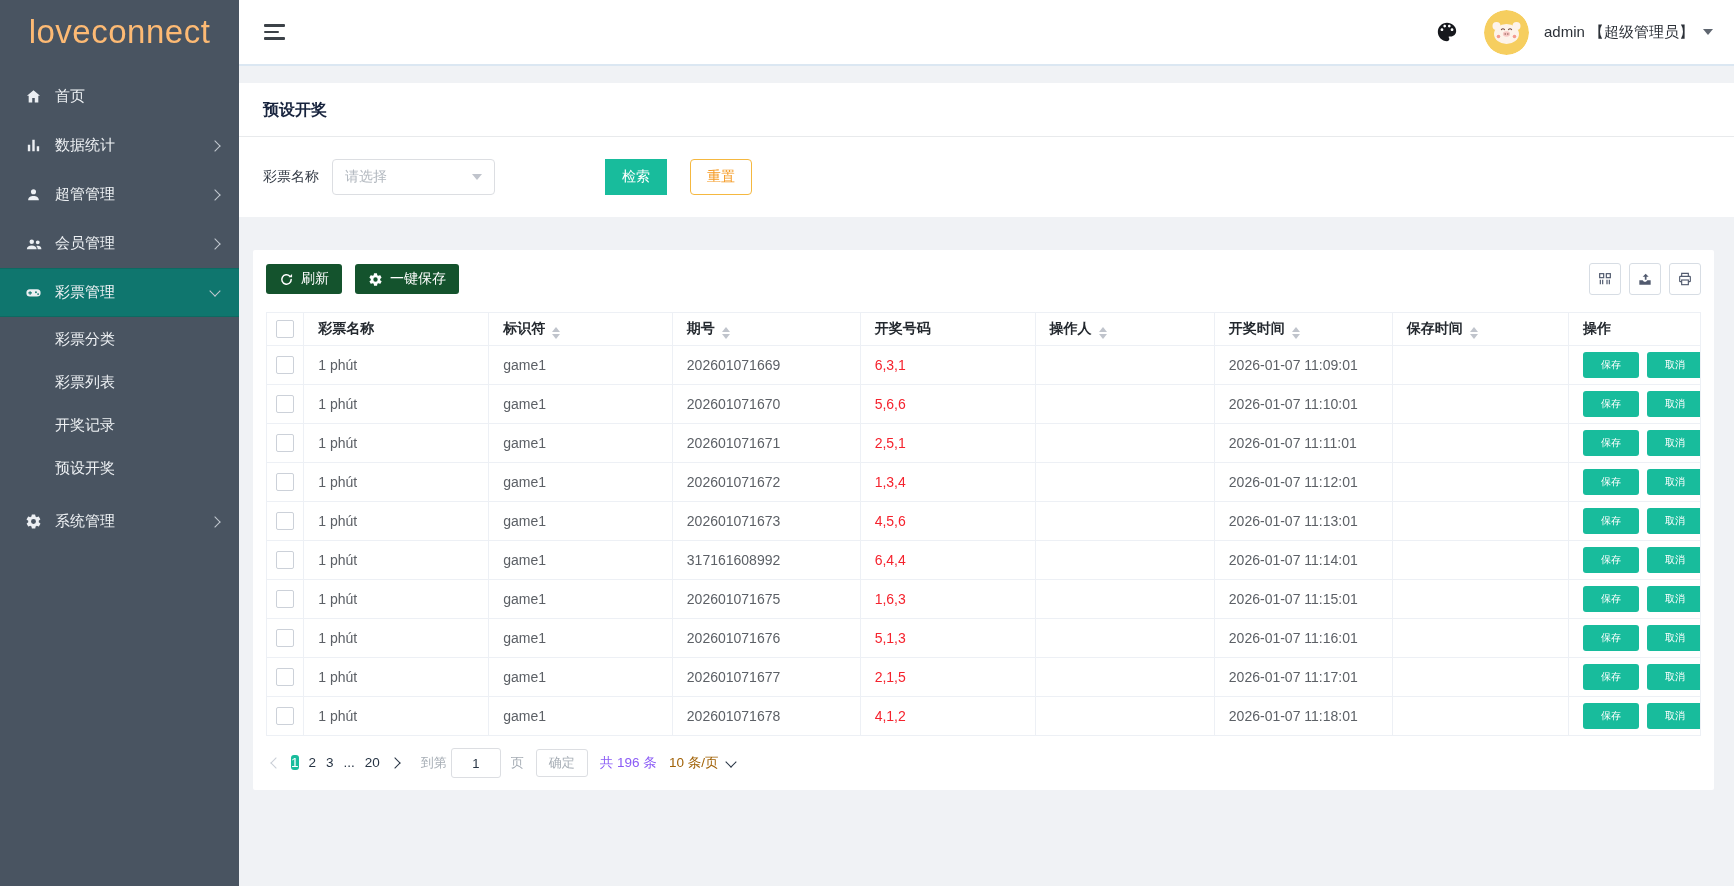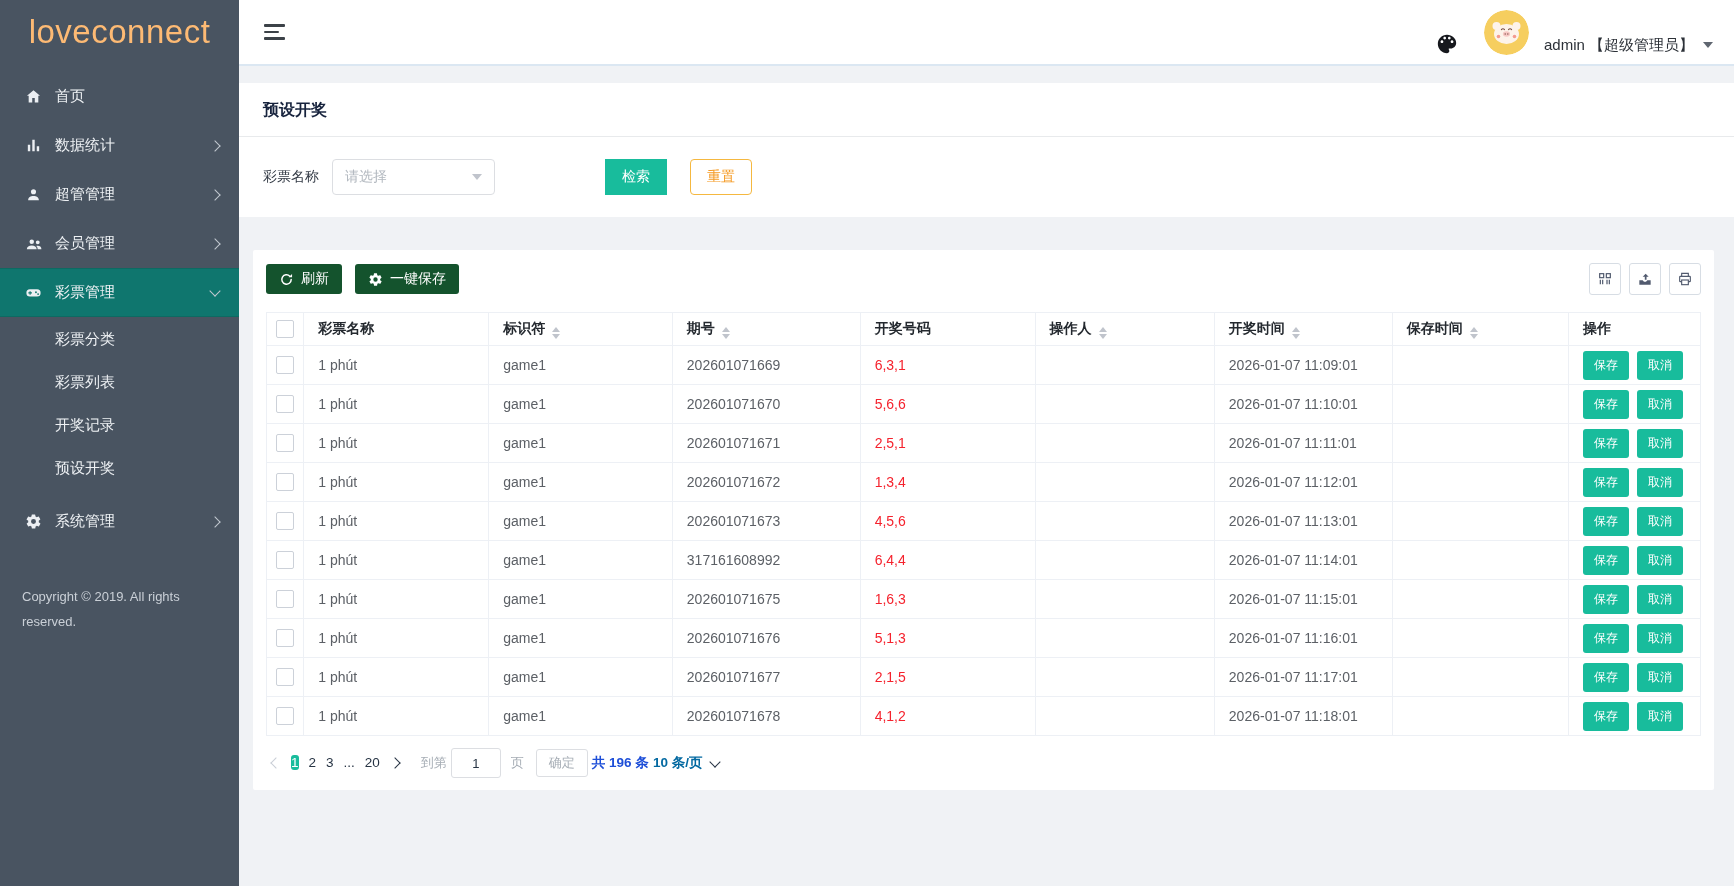--- a/index.html
+++ b/index.html
@@ -22,21 +22,21 @@
   .chev.down{transform:rotate(45deg);margin-top:-4px}
   .copyright{margin:38px 22px 0;font-size:13px;color:#cad0d7;line-height:1.95}
   
   .main{flex:1;display:flex;flex-direction:column;min-width:0}
   .topbar{height:64px;background:#fff;border-bottom:2px solid #dbe7f2;display:flex;align-items:center;padding:0 21px;flex-shrink:0}
   .hamburger{cursor:pointer;display:flex;flex-direction:column;gap:4px;padding:6px 4px}
   .hamburger i{display:block;height:2.6px;background:#3c4248;border-radius:1px}
   .hamburger i:nth-child(1){width:21px}
   .hamburger i:nth-child(2){width:15px}
   .hamburger i:nth-child(3){width:21px}
-  .topbar-right{margin-left:auto;display:flex;align-items:flex-end}
+  .topbar-right{margin-left:auto;display:flex;align-items:center}
   .palette-btn{cursor:pointer;margin-right:26px;display:flex}
   .avatar{width:45px;height:45px;border-radius:50%;overflow:hidden;margin-right:15px;cursor:pointer;flex-shrink:0}
   .user-name{font-size:15px;color:#2c3138;cursor:pointer;display:flex;align-items:center}
   .tri-down{width:0;height:0;border-left:5px solid transparent;border-right:5px solid transparent;border-top:6px solid #5f6670;margin-left:9px}
   .content{flex:1;overflow:hidden}
   
   .panel1{background:#fff;margin-top:17px}
   .title-row{padding:17px 24px 15px;font-size:16px;font-weight:bold;color:#17233d;border-bottom:1px solid #e8eaec}
   .filter-row{padding:22px 24px;display:flex;align-items:center}
   .filter-label{font-size:14px;color:#333a45;margin-right:13px}
@@ -54,35 +54,35 @@
   table{width:100%;border-collapse:collapse;table-layout:fixed;margin-top:17px;font-size:14px;color:#5c6066}
   th,td{border:1px solid #edf0f5;height:38px;padding:0 14px;text-align:left;overflow:hidden;white-space:nowrap}
   th{color:#24292f;font-weight:bold;height:32px;background:#fff}
   td.cb,th.cb{text-align:center;padding:0}
   .checkbox{display:inline-block;width:16px;height:16px;border:1px solid #ccd1d9;border-radius:2px;background:#fff;vertical-align:middle;cursor:pointer}
   .sort{display:inline-flex;flex-direction:column;gap:2px;margin-left:7px;vertical-align:1px;cursor:pointer}
   .sort i{width:0;height:0;border-left:4px solid transparent;border-right:4px solid transparent}
   .sort .up{border-bottom:5px solid #c0c4cc}
   .sort .down{border-top:5px solid #c0c4cc}
   td.red{color:#f5222d}
-  .btn-mini{background:#18bc9c;color:#fff;border:none;border-radius:3px;padding:6px 11px;font-size:12px;cursor:pointer;margin-right:8px}
+  .btn-mini{background:#18bc9c;color:#fff;border:none;border-radius:3px;padding:6px 18px;font-size:10px;cursor:pointer;margin-right:8px}
   
   .pagination{display:flex;align-items:center;margin-top:12px;font-size:13px}
   .page-arrow{width:20px;height:26px;display:flex;align-items:center;justify-content:center;cursor:pointer}
   .page-arrow .chev{border-color:#c9ced6}
   .page-arrow.next .chev{border-color:#273444;transform:rotate(-45deg)}
   .page-arrow.prev .chev{transform:rotate(135deg)}
   .page-num{min-width:26px;height:26px;line-height:26px;text-align:center;margin:0 5px;border-radius:3px;cursor:pointer;color:#273444;font-size:13.5px}
   .page-num.active{background:#18bc9c;color:#fff}
   .goto-label{color:#a6adb5;margin:0 4px 0 16px}
   .goto-input{width:44px;height:26px;border:1px solid #dcdee2;border-radius:3px;text-align:center;font-size:13px;color:#273444;font-family:inherit}
   .page-word{color:#a6adb5;margin:0 12px 0 10px}
   .confirm-btn{height:28px;padding:0 12px;border:1px solid #dcdee2;background:#fff;border-radius:3px;color:#a6adb5;font-size:13px;cursor:pointer}
-  .total{margin:0 4px;color:#1d4ed8;font-weight:bold;font-size:13.5px}
-  .size-select{display:flex;align-items:center;cursor:pointer;color:#0369a1;font-weight:bold;font-size:13.5px}
+  .total{margin:0 12px;color:#8b5cf6;font-weight:normal;font-size:13.5px}
+  .size-select{display:flex;align-items:center;cursor:pointer;color:#a16207;font-weight:normal;font-size:13.5px}
   .size-select .chev{border-color:#273444;transform:rotate(45deg);margin:-3px 0 0 9px}
 </style>
 </head>
 <body>
 
 <aside class="sidebar">
   <div class="logo">loveconnect</div>
   <nav class="menu" id="menu">
       <div class="mitem">
         <span class="micon">
@@ -137,21 +137,20 @@
       <div class="mitem">
         <span class="micon">
           <svg width="17" height="17" viewBox="0 0 24 24" fill="#eceff3">
             <path d="M19.4 13c.04-.33.1-.65.1-1s-.06-.67-.1-1l2.1-1.65a.5.5 0 0 0 .12-.64l-2-3.46a.5.5 0 0 0-.6-.22l-2.5 1a7.6 7.6 0 0 0-1.7-1l-.4-2.65A.5.5 0 0 0 14 2h-4a.5.5 0 0 0-.5.42l-.4 2.65c-.6.25-1.17.6-1.7 1l-2.5-1a.5.5 0 0 0-.6.22l-2 3.46a.5.5 0 0 0 .12.64L4.6 11c-.04.33-.1.65-.1 1s.06.67.1 1l-2.1 1.65a.5.5 0 0 0-.12.64l2 3.46c.13.22.4.3.6.22l2.5-1c.53.4 1.1.75 1.7 1l.4 2.65a.5.5 0 0 0 .5.42h4a.5.5 0 0 0 .5-.42l.4-2.65c.6-.25 1.17-.6 1.7-1l2.5 1c.2.08.47 0 .6-.22l2-3.46a.5.5 0 0 0-.12-.64L19.4 13zM12 15.5a3.5 3.5 0 1 1 0-7 3.5 3.5 0 0 1 0 7z"></path>
           </svg>
         </span>
         <span class="mlabel">系统管理</span>
         <span class="chev"></span>
       </div>
     </nav>
-  <div class="copyright">Copyright © 2019. All rights reserved.</div>
 </aside>
 
 <div class="main">
   <header class="topbar">
     <span class="hamburger">
         <i></i>
         <i></i>
         <i></i>
       </span>
     <div class="topbar-right">

